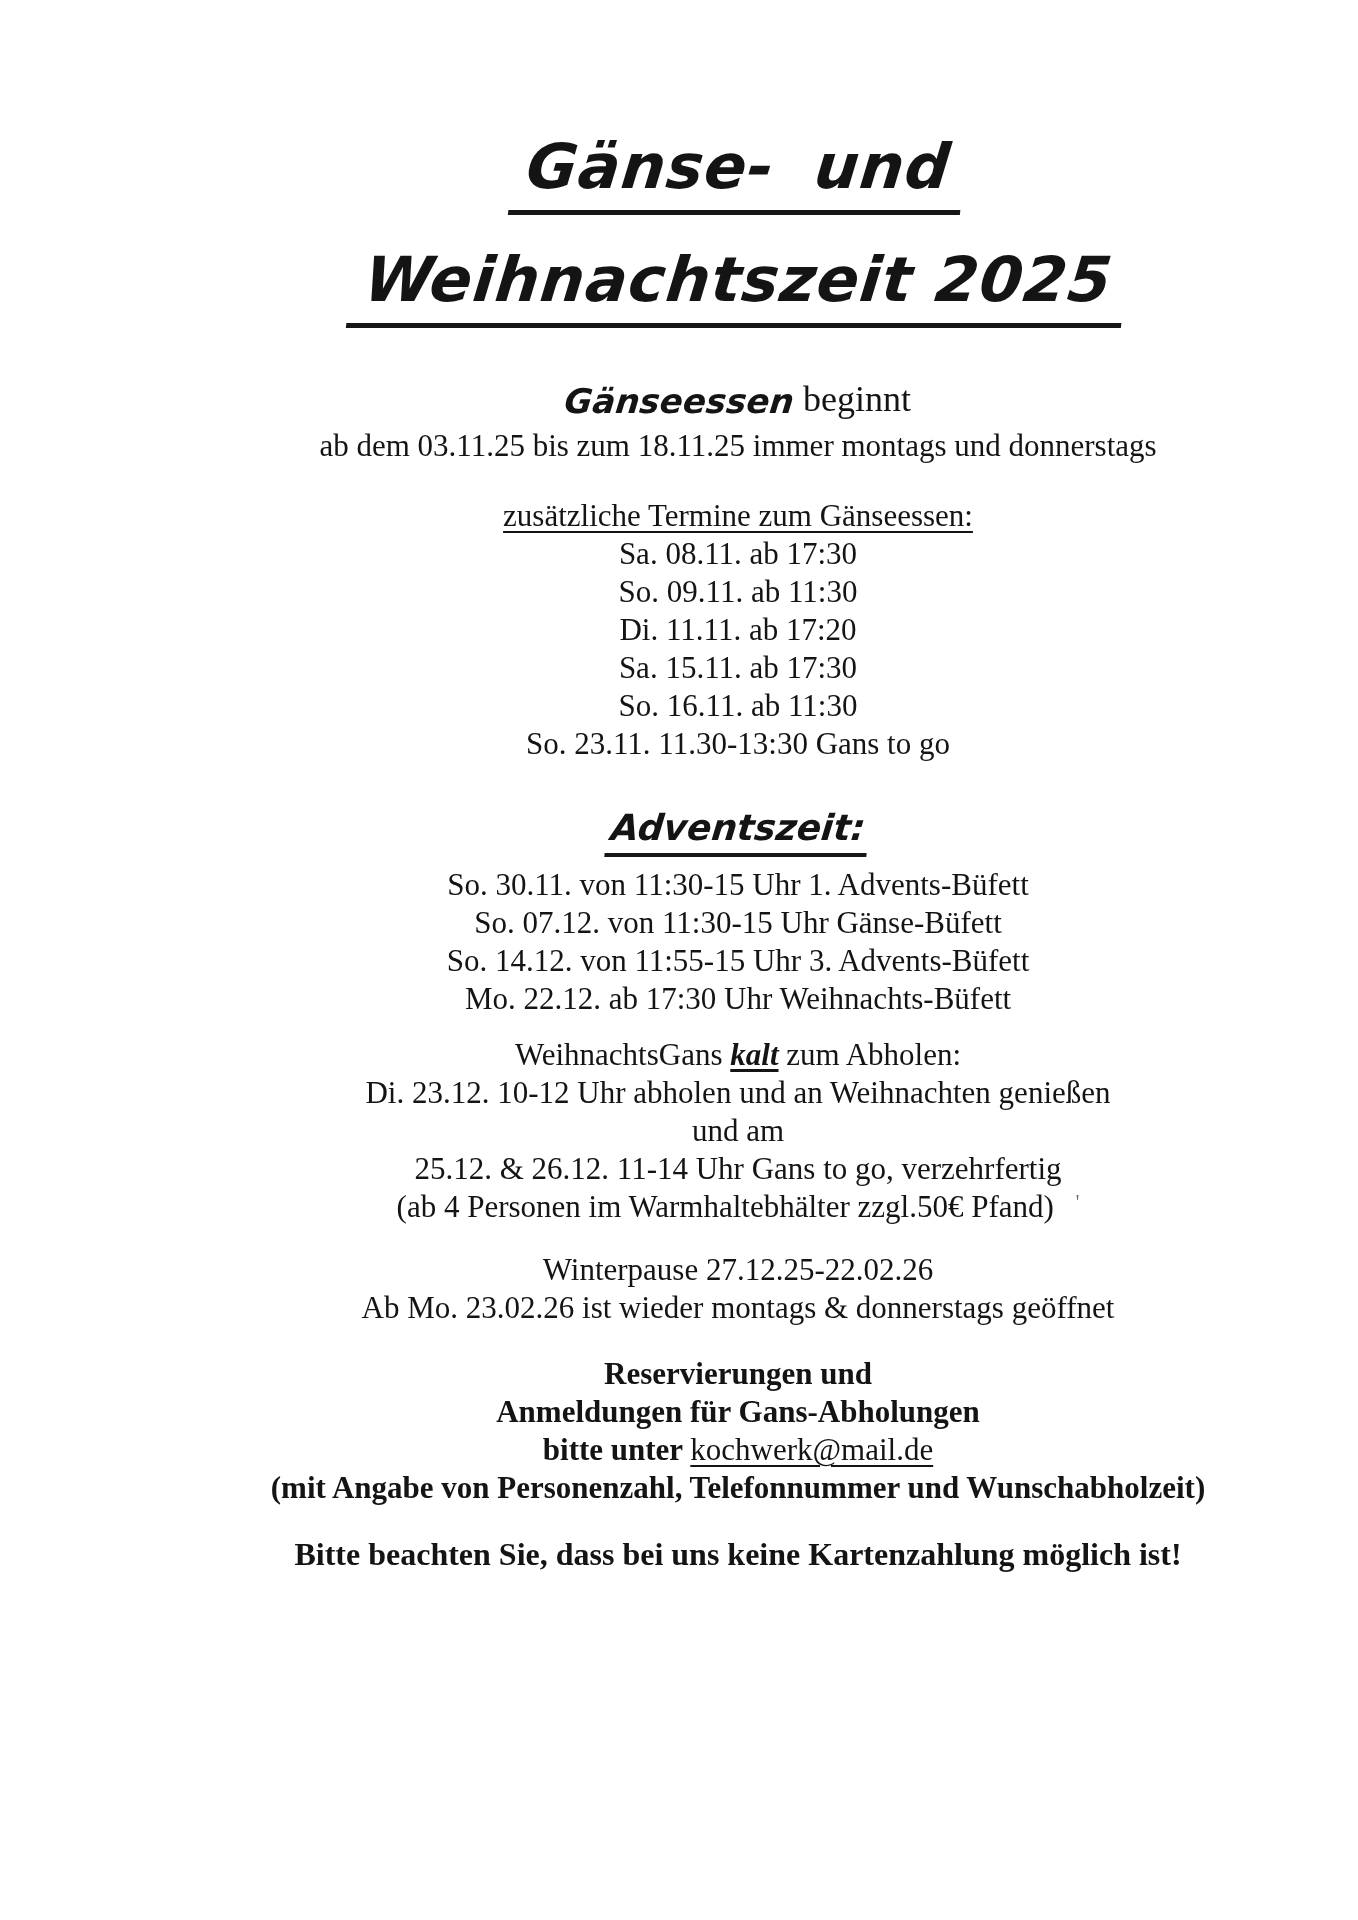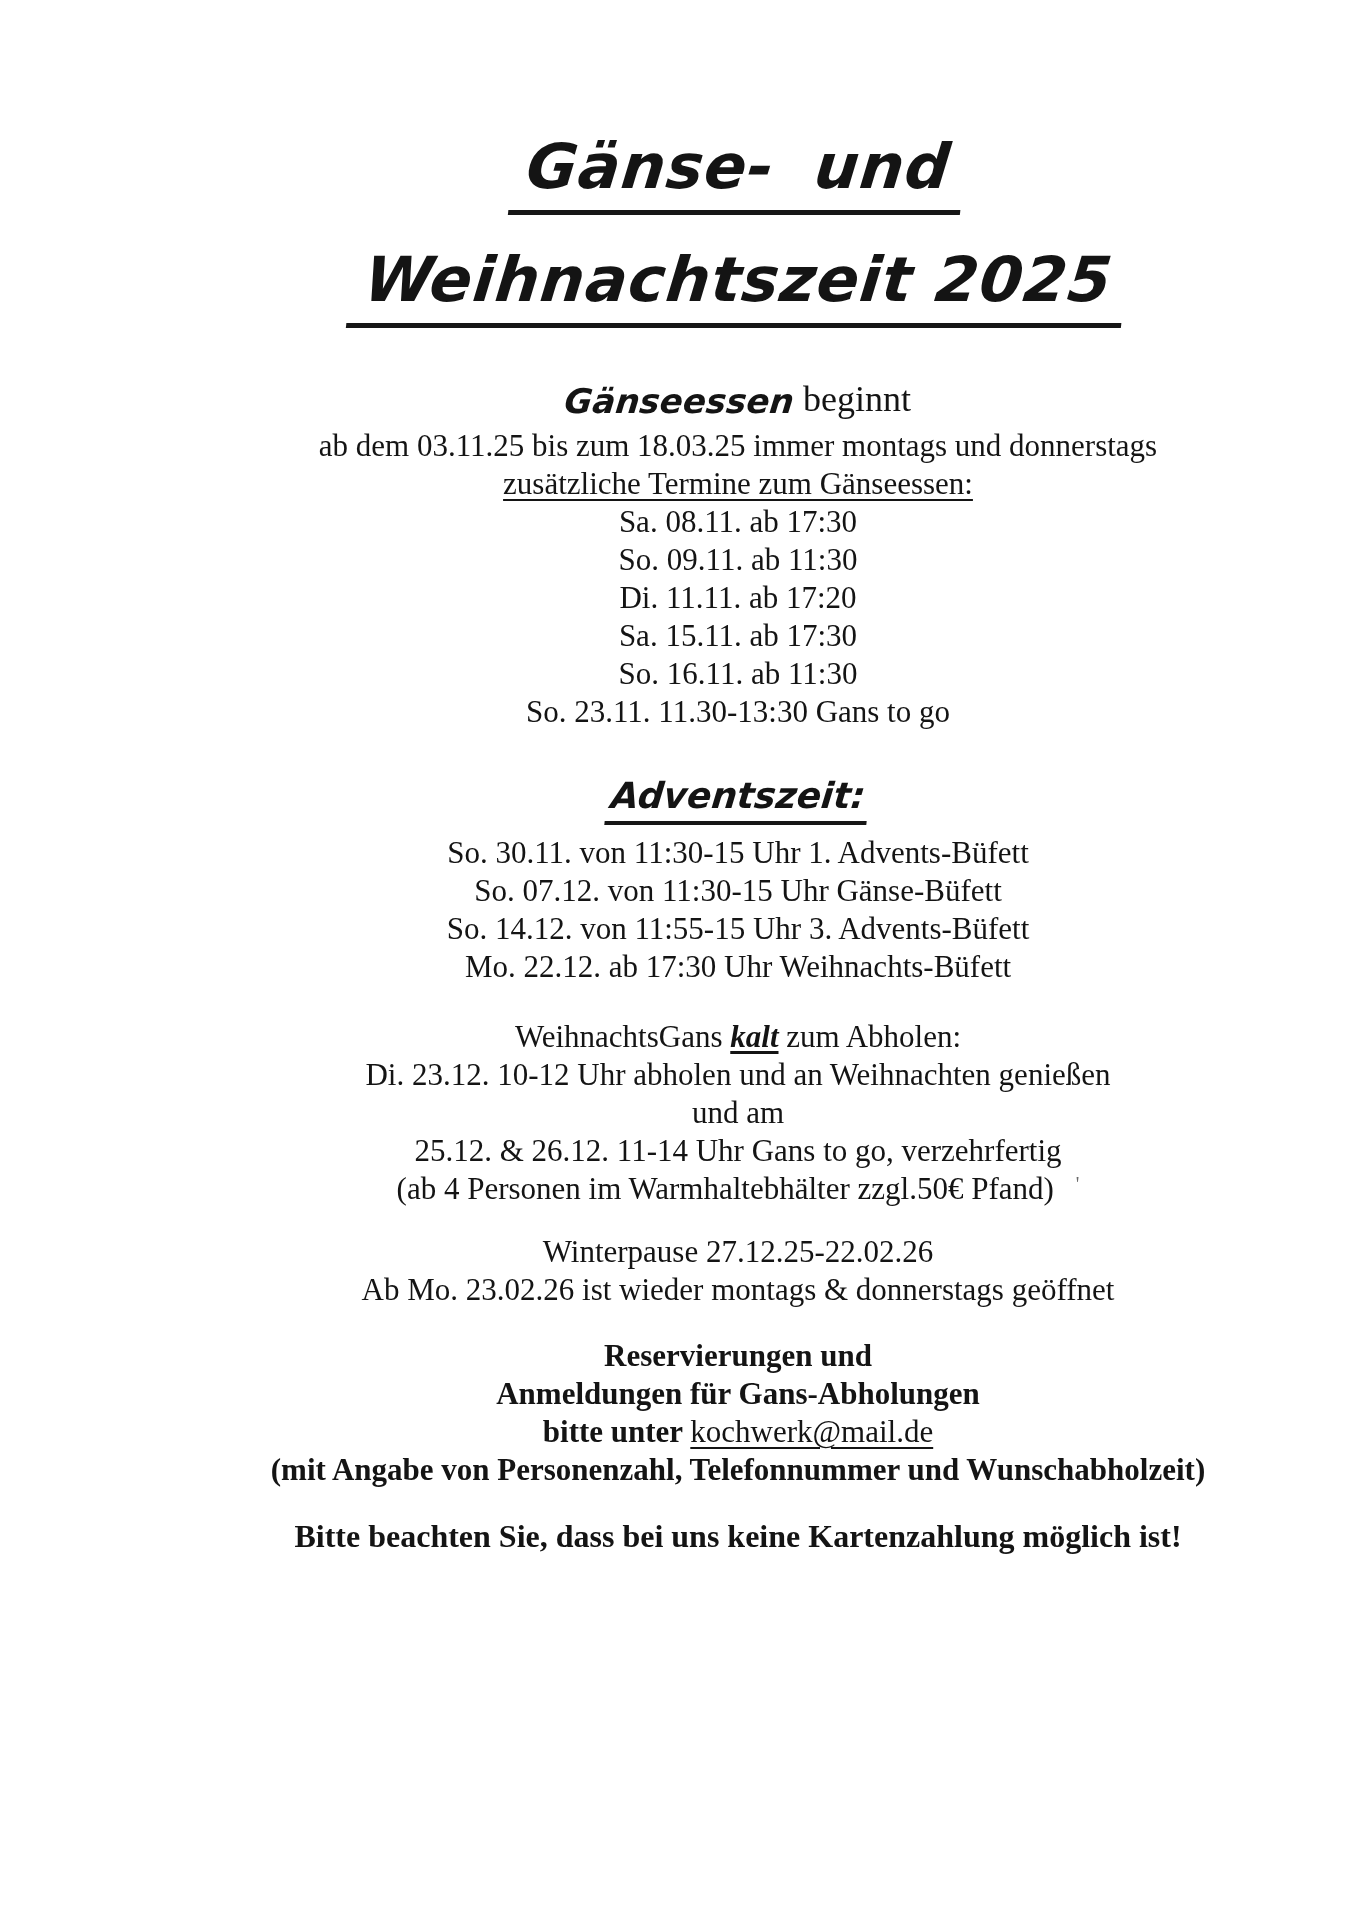--- a/index.html
+++ b/index.html
@@ -44,36 +44,36 @@
 
   .body-line {
     font-size: 31px;
     line-height: 38px;
   }
 
   .intro-heading { margin-top: 50px; line-height: 42px; }
   .intro-heading .script { font-size: 34px; transform: skewX(-6deg) translateY(2px); }
   .intro-heading .plain { font-size: 36px; }
 
-  .section-gap-sm { }
+  .section-gap-sm { margin-top: 32px; }
 
   .underline-plain {
     text-decoration: underline;
     text-decoration-thickness: 2px;
     text-underline-offset: 5px;
   }
 
   .advent-heading { margin-top: 42px; margin-bottom: 8px; line-height: 46px; }
   .advent-heading .script {
     font-size: 36px;
     border-bottom: 4px solid #161616;
     padding: 0 4px 2px 4px;
   }
 
-  .pickup-heading { margin-top: 32px; }
+  .pickup-heading { margin-top: 18px; }
   .kalt {
     font-weight: bold;
     font-style: italic;
     text-decoration: underline;
     text-decoration-thickness: 3px;
     text-underline-offset: 4px;
   }
 
   .block-gap { margin-top: 22px; }
   .res-block { margin-top: 28px; }
@@ -112,21 +112,21 @@
     <div class="title-line title1">
       <span class="script">Gänse- und</span>
     </div>
     <div class="title-line title2">
       <span class="script">Weihnachtszeit 2025</span>
     </div>
 
     <div class="intro-heading">
       <span class="script">Gänseessen</span><span class="plain"> beginnt</span>
     </div>
-    <div class="body-line">ab dem 03.11.25 bis zum 18.03.25 immer montags und donnerstags</div>
+    <div class="body-line">ab dem 03.11.25 bis zum 18.11.25 immer montags und donnerstags</div>
 
     <div class="body-line section-gap-sm">
       <span class="underline-plain">zusätzliche Termine zum Gänseessen:</span>
     </div>
     <div class="body-line">Sa. 08.11. ab 17:30</div>
     <div class="body-line">So. 09.11. ab 11:30</div>
     <div class="body-line">Di. 11.11. ab 17:20</div>
     <div class="body-line">Sa. 15.11. ab 17:30</div>
     <div class="body-line">So. 16.11. ab 11:30</div>
     <div class="body-line">So. 23.11. 11.30-13:30 Gans to go</div>

